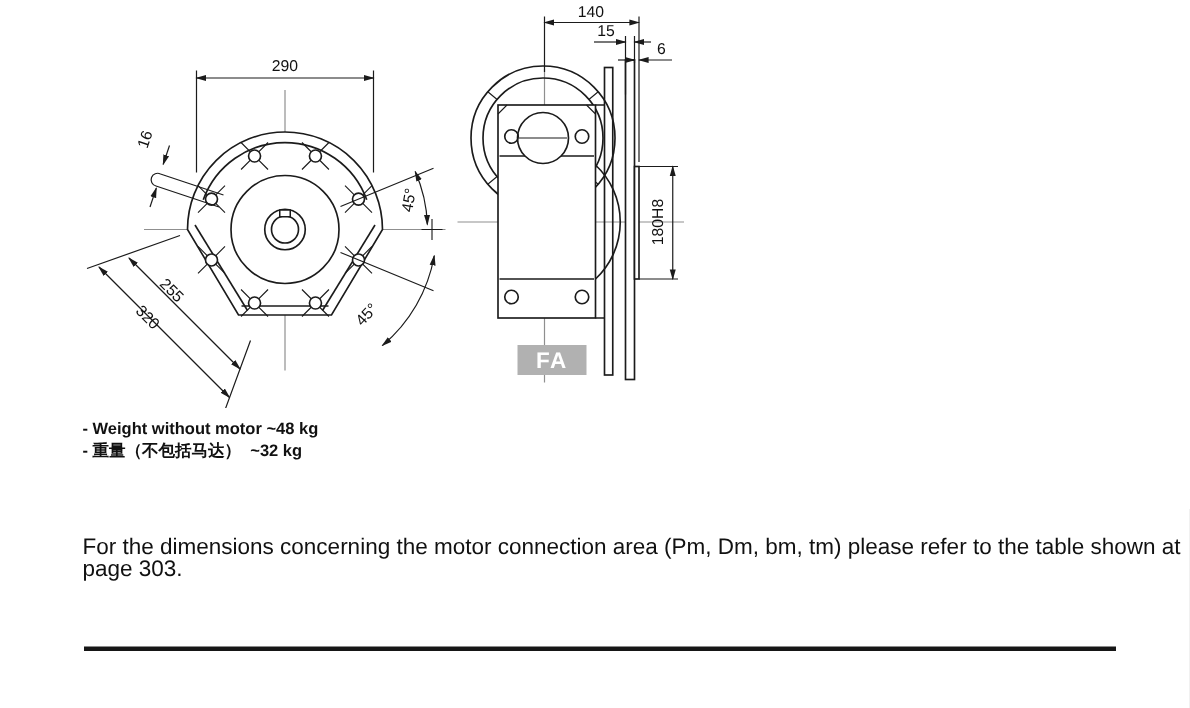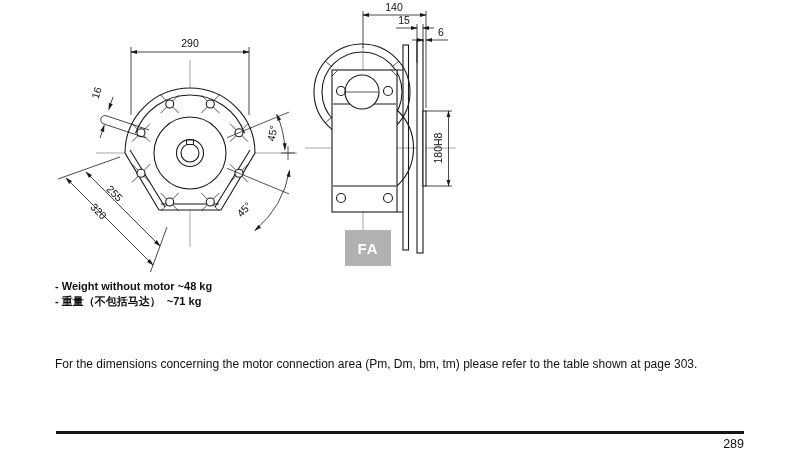--- a/index.html
+++ b/index.html
@@ -7,27 +7,27 @@
     position:relative;width:793px;height:472px;background:#ffffff;
     font-family:"Liberation Sans",sans-serif;color:#111;overflow:hidden;
   }
   svg .ln  {stroke:#1b1b1b;stroke-width:1.1;fill:none;}
   svg .lnf {stroke:#1b1b1b;stroke-width:1.1;fill:#ffffff;}
   svg .thin{stroke:#1b1b1b;stroke-width:0.75;fill:none;}
   svg .dim {stroke:#1b1b1b;stroke-width:0.8;fill:none;}
   svg .cl  {stroke:#8f8f8f;stroke-width:0.8;fill:none;}
   svg text.dt{font:10.5px "Liberation Sans",sans-serif;fill:#111;}
   .fa-label{
-    position:absolute;left:345px;top:230px;width:46px;height:36px;
+    position:absolute;left:345px;top:230px;width:46px;height:20px;
     background:#b1b1b1;color:#ffffff;font-weight:bold;font-size:15px;
     display:flex;align-items:center;justify-content:center;letter-spacing:1px;
   }
   .weight-note{position:absolute;left:55px;top:279px;font-size:11px;line-height:15px;font-weight:bold;}
   .weight-note .zh{white-space:pre;}
-  .footer-note{position:absolute;left:55px;top:357px;font-size:12px;line-height:15px;}
+  .footer-note{position:absolute;left:55px;top:357px;font-size:15px;line-height:15px;}
   .page-rule{position:absolute;left:56px;top:431px;width:688px;height:2.5px;background:#161616;}
   .page-number{position:absolute;left:56px;top:437px;width:688px;text-align:right;font-size:12.5px;}
 </style>
 </head>
 <body>
 
 <div class="page">
 
   <svg width="793" height="272" viewBox="0 0 793 272">
     <defs>
@@ -177,25 +177,24 @@
   </svg>
 
   
   <div class="fa-label">
     <span>FA</span>
   </div>
 
   
   <div class="weight-note">
     <div class="en">- Weight without motor ~48 kg</div>
-    <div class="zh">- 重量（不包括马达）  ~71 kg</div>
+    <div class="zh">- 重量（不包括马达）  ~32 kg</div>
   </div>
 
   
   <div class="footer-note">
     <div class="en">For the dimensions concerning the motor connection area (Pm, Dm, bm, tm) please refer to the table shown at page 303.</div>
   </div>
 
   
   <div class="page-rule"></div>
-  <div class="page-number">289</div>
 
 </div>
 
 </body></html>

